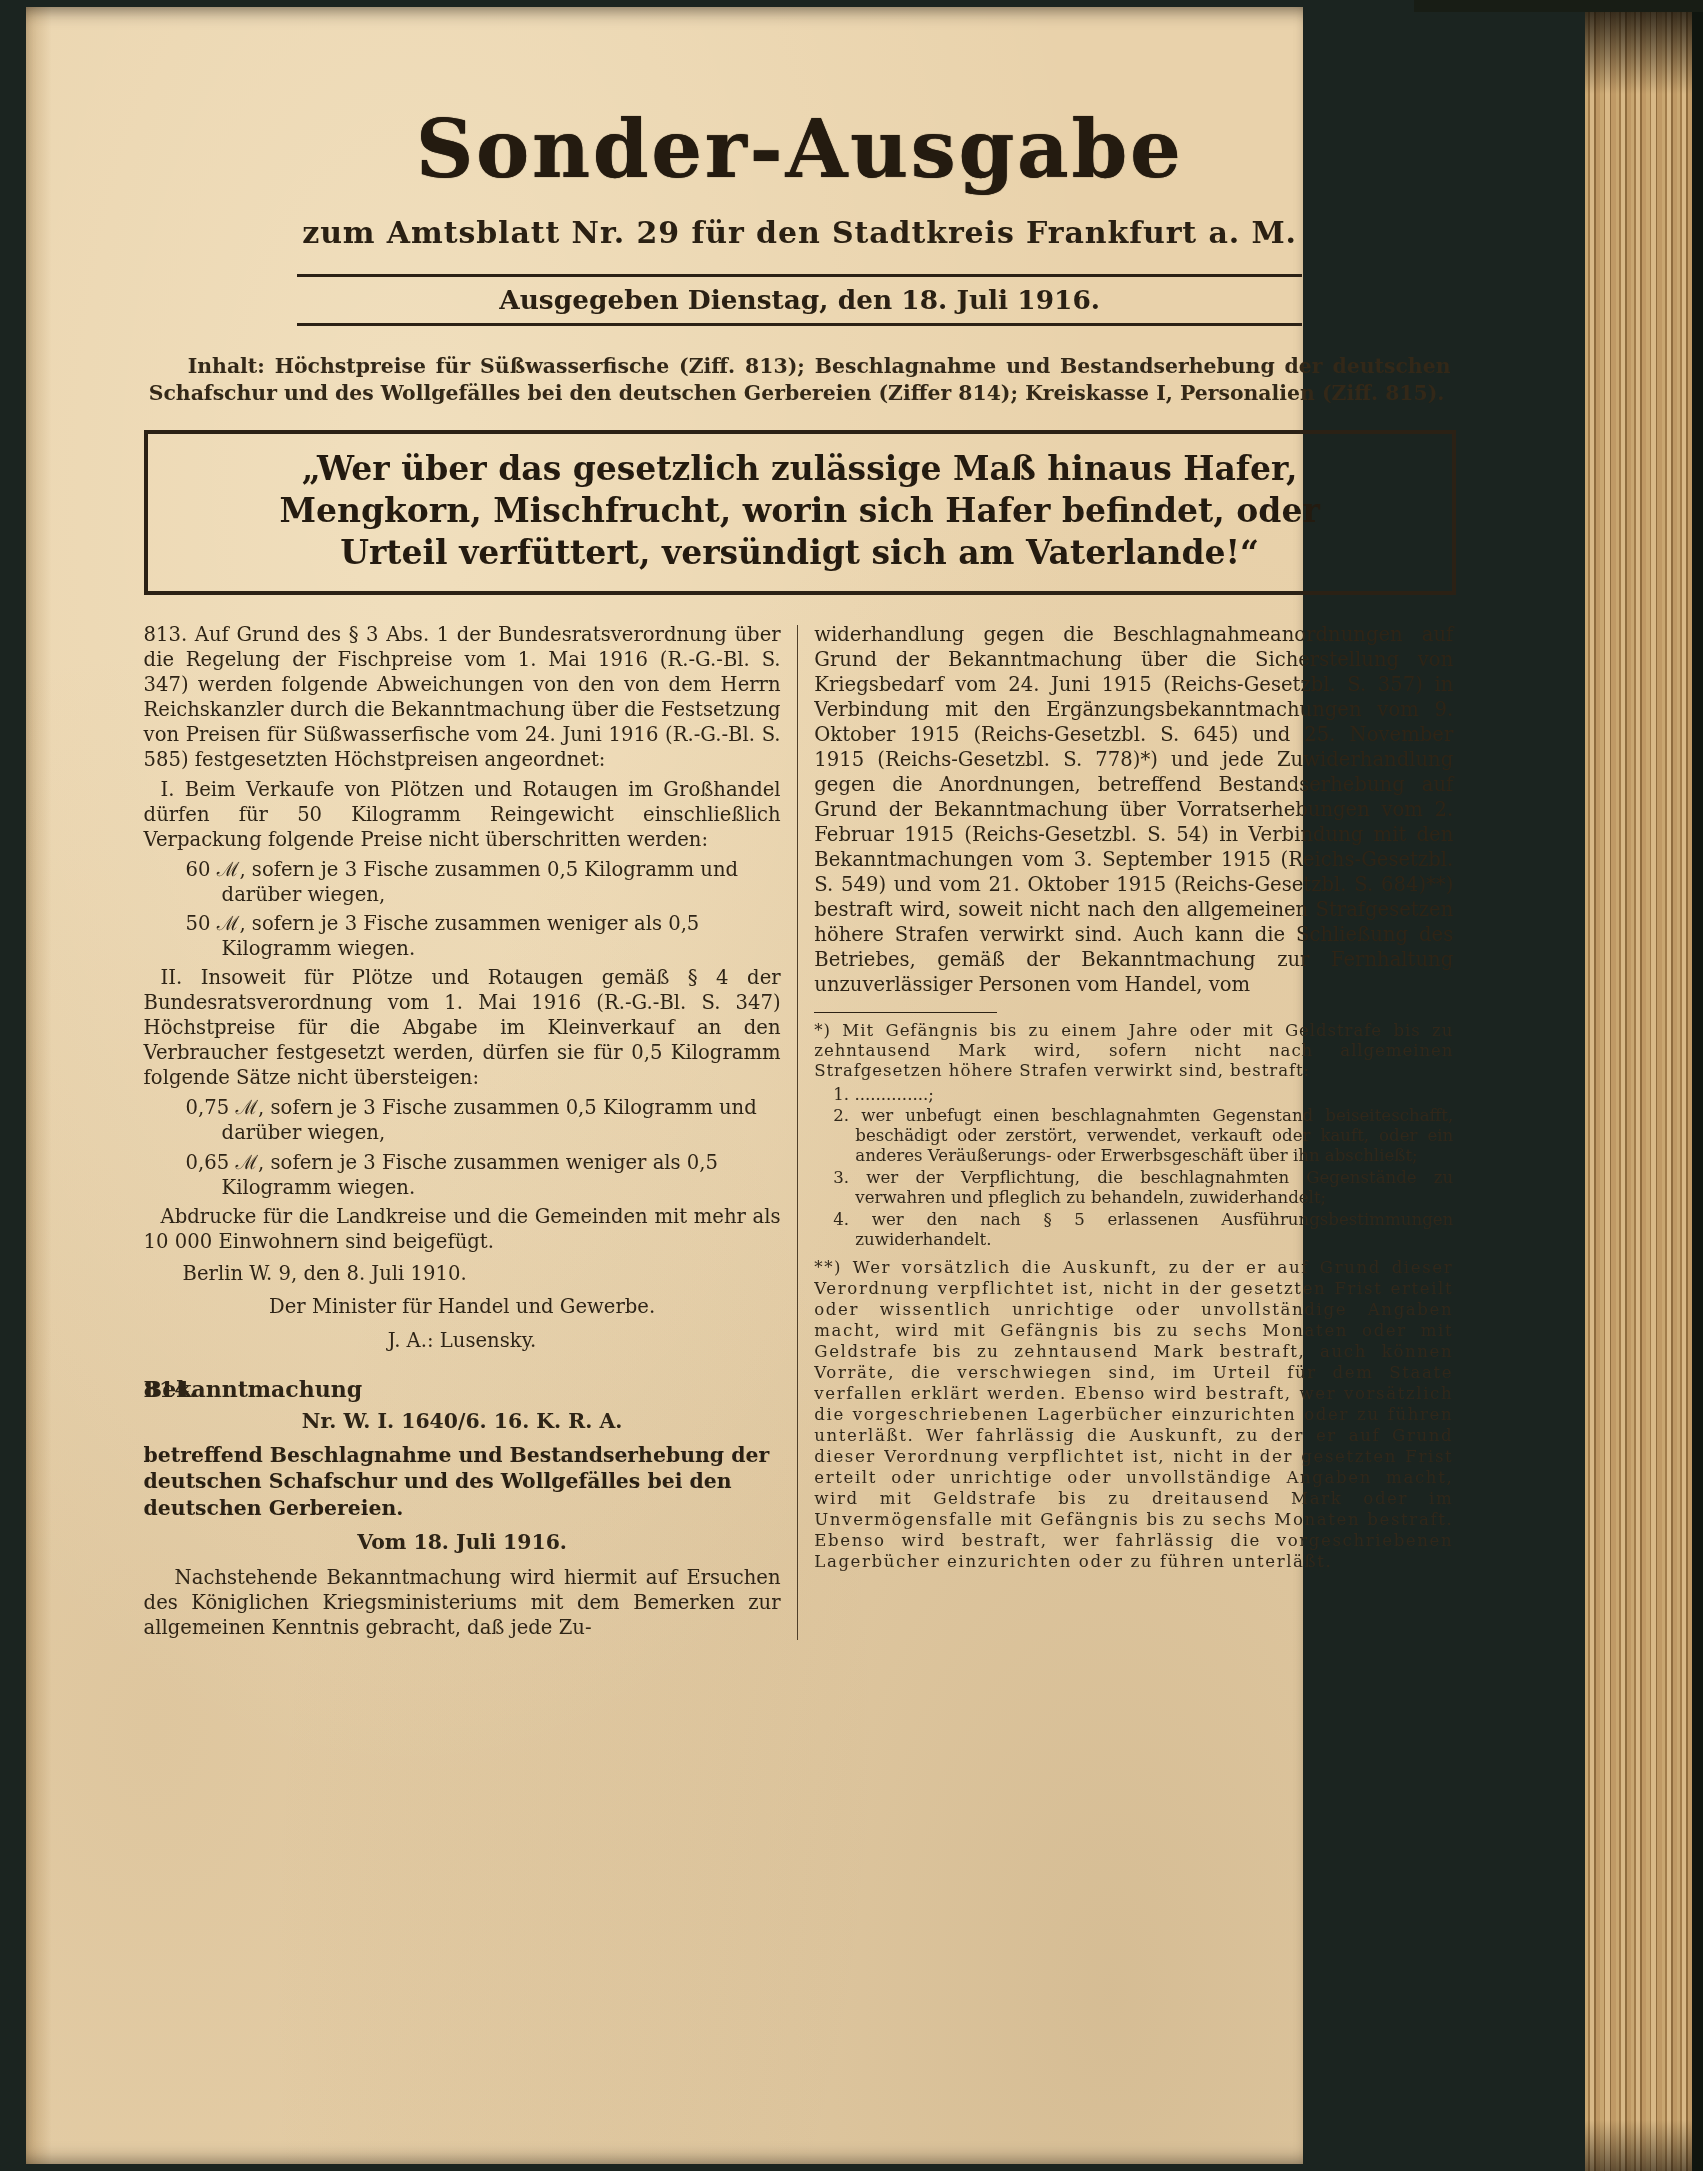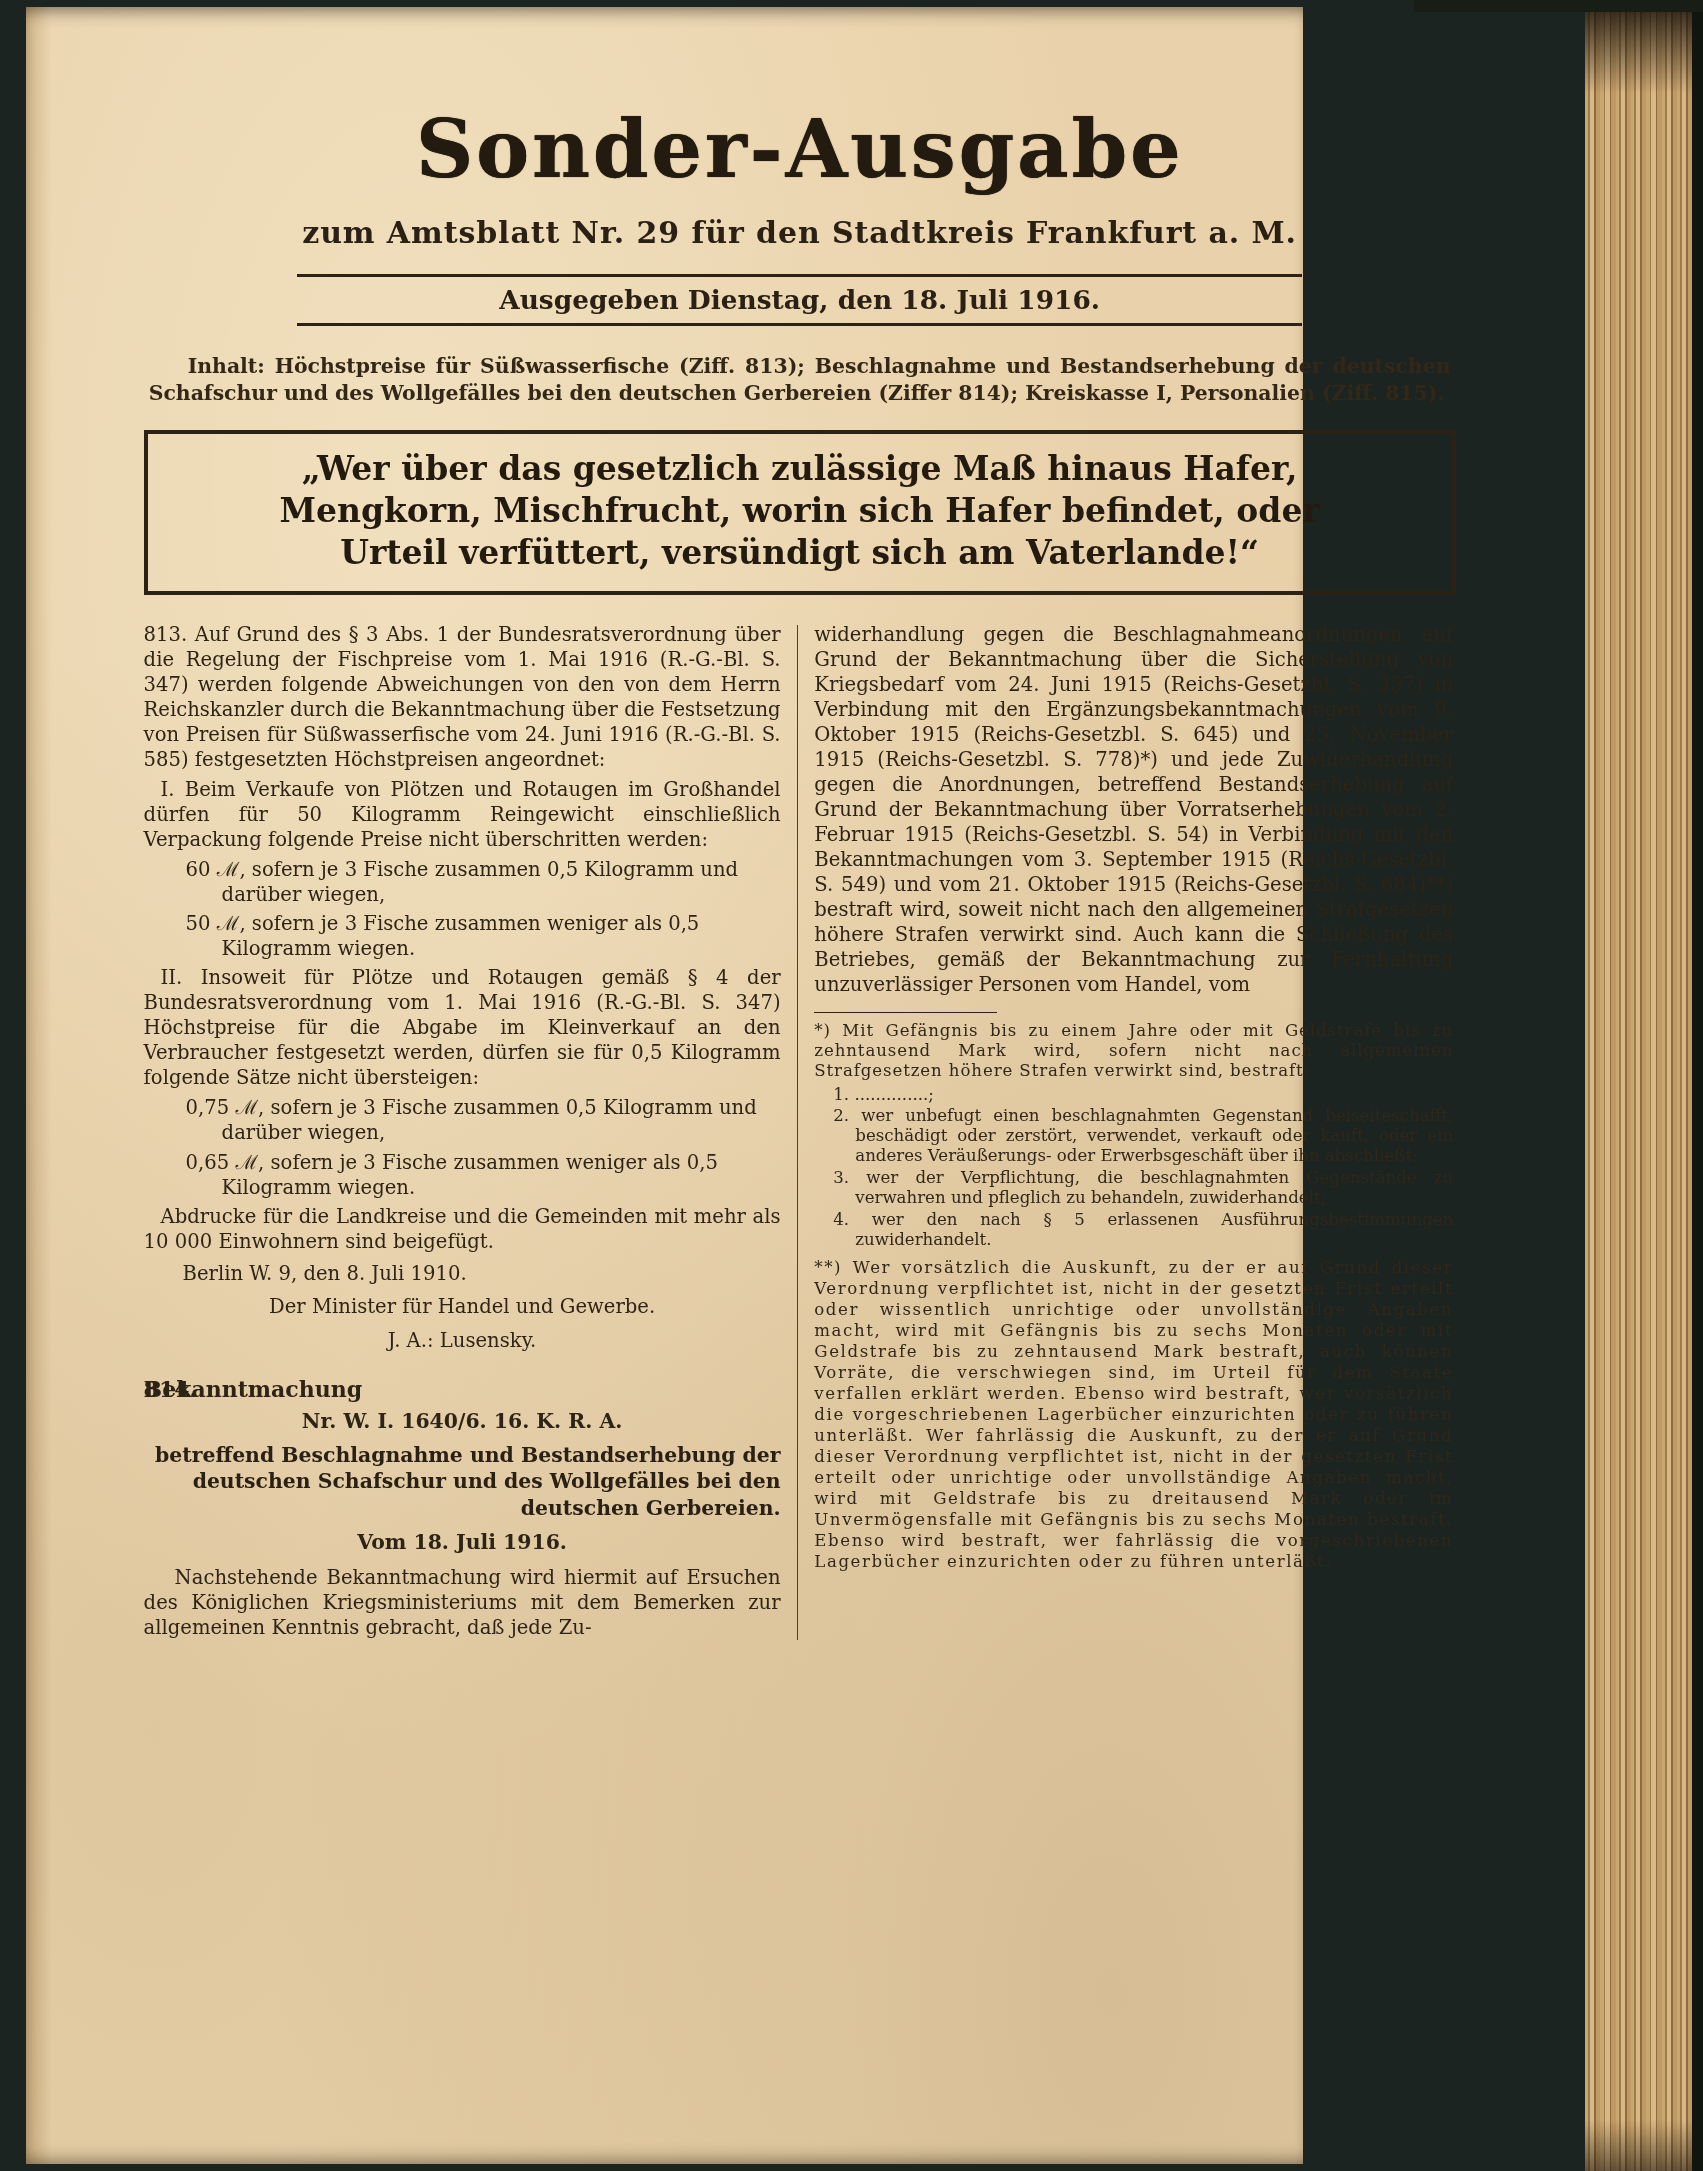--- a/index.html
+++ b/index.html
@@ -63,21 +63,21 @@
 
   .bodytext{font-size:19.6px;line-height:25px;text-align:justify;color:#2e2416;}
   .para{margin:0 0 5.1px;}
   .roman{text-indent:17px;margin-top:3.4px;}
   .price{padding-left:78px;text-indent:-36px;margin:4.3px 0;text-align:left;}
   .dateline{text-indent:39px;margin-top:6.8px;}
   .center-line{text-align:center;margin-top:8.5px;}
   .sec-head{position:relative;text-align:left;font-weight:bold;font-size:22px;margin-top:24px;}
   .sec-num{position:absolute;left:0;top:0;}
   .sec-ref{text-align:center;font-weight:bold;font-size:20.4px;margin-top:6.8px;}
-  .sec-subject{text-align:right;font-weight:bold;font-size:20.4px;line-height:26.4px;margin-top:8.5px;color:#2a2013;}
+  .sec-subject{text-align:left;font-weight:bold;font-size:20.4px;line-height:26.4px;margin-top:8.5px;color:#2a2013;}
   .sec-date{text-align:center;font-weight:bold;font-size:20.4px;margin-top:8.5px;}
   .sec-intro{margin-top:10.2px;text-indent:31px;}
 
   .fn-rule{width:183px;border-top:1.7px solid #2c2215;margin:15.3px 0 8.5px;}
   .fn{font-size:16.6px;line-height:20px;text-align:justify;color:#30271a;}
   .fn-intro{letter-spacing:0.9px;margin-bottom:3.4px;}
   .fn-item{padding-left:41px;text-indent:-22px;margin:1.7px 0;}
   .fn-wide{letter-spacing:1.6px;margin-top:6.8px;line-height:21px;}
 </style>
 </head>

